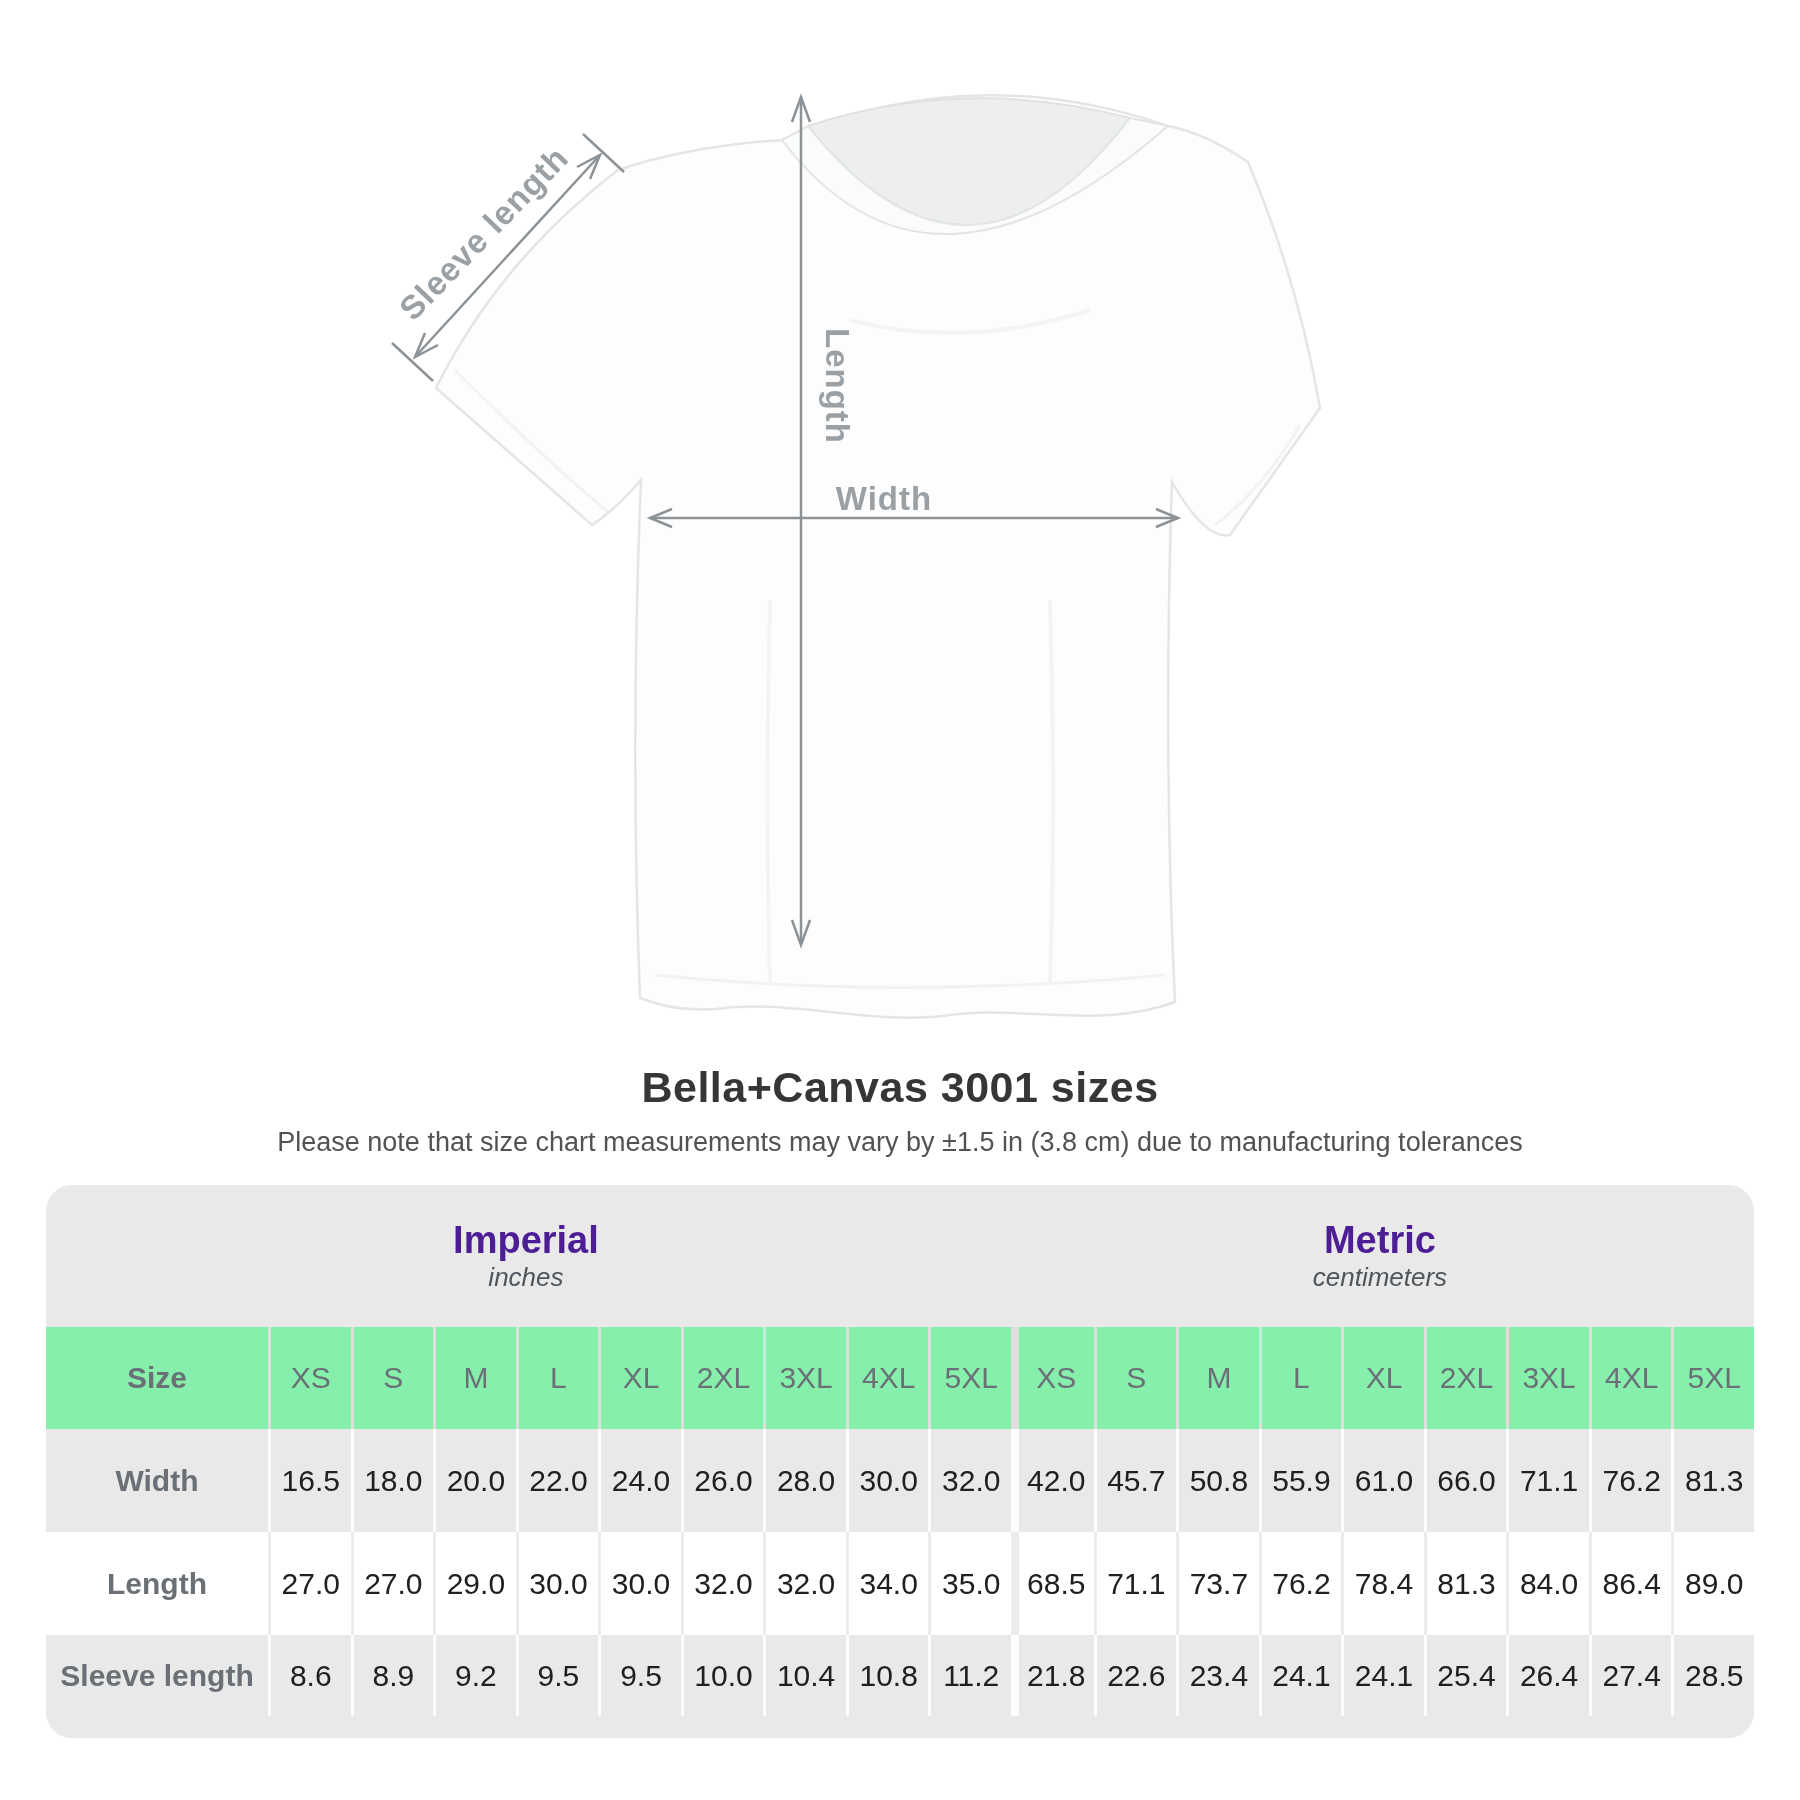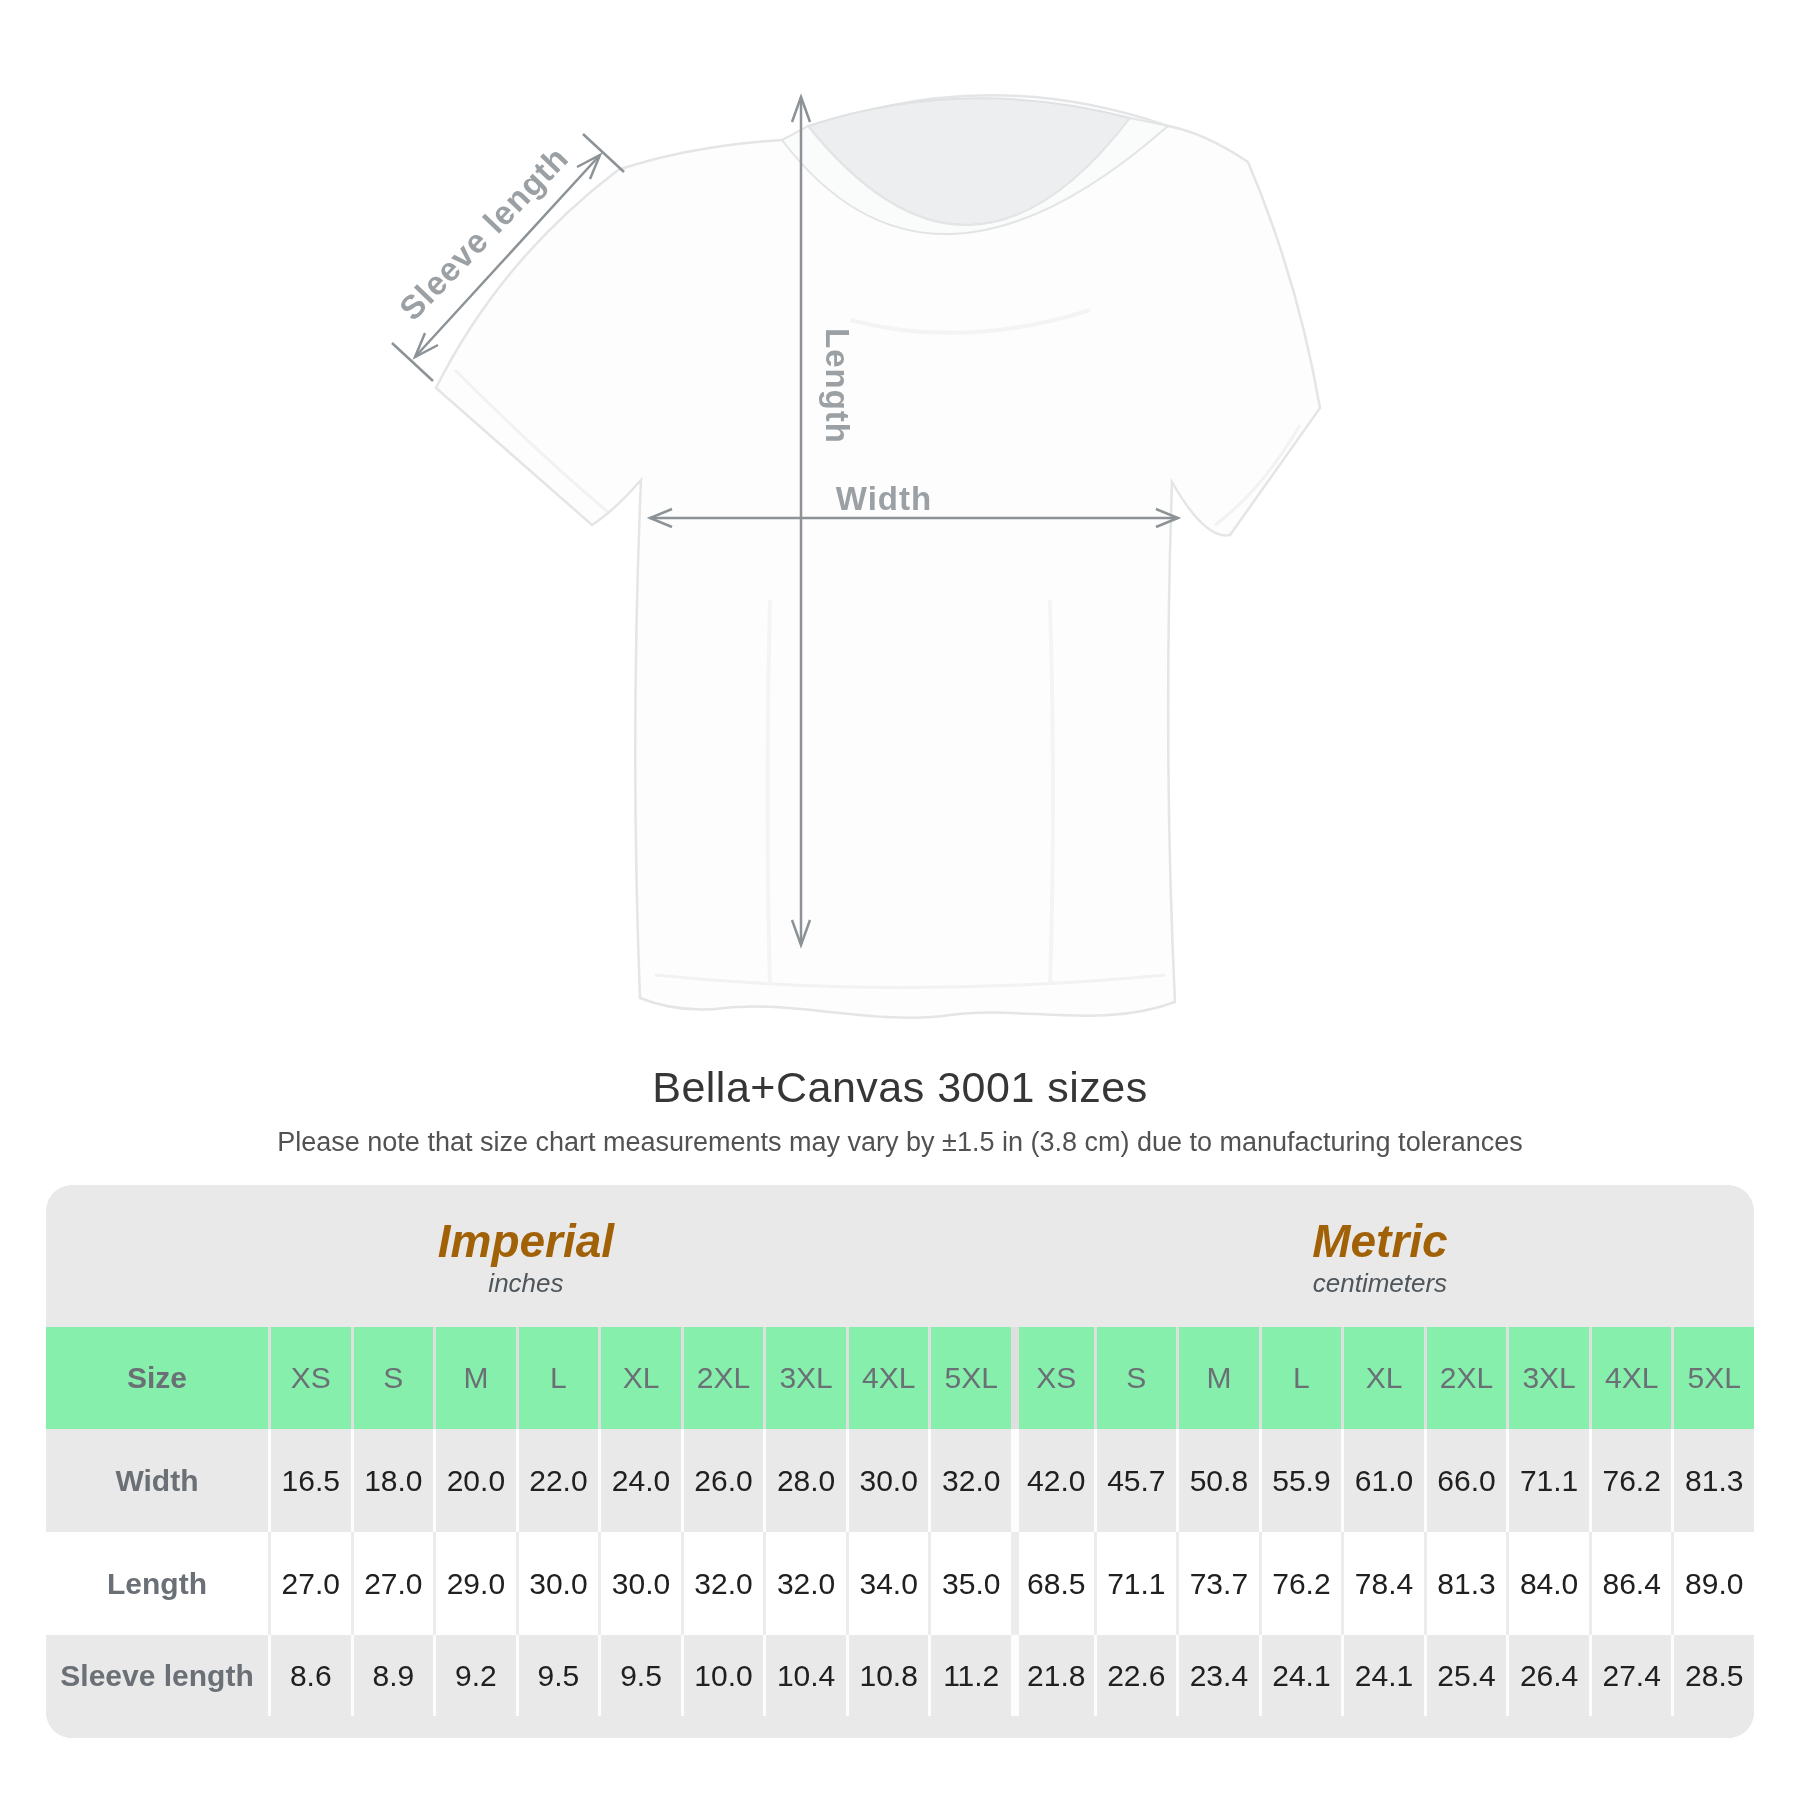--- a/index.html
+++ b/index.html
@@ -3,36 +3,36 @@
 <meta charset="utf-8">
 <style>
   html,body{margin:0;padding:0;}
   body{
     width:1800px;height:1800px;background:#ffffff;overflow:hidden;
     font-family:"Liberation Sans", sans-serif;
   }
   .diagram-wrap{display:block;width:1800px;height:1055px;}
   .page-title{
     margin:8px 0 0 0;text-align:center;
-    font-size:43px;font-weight:400;color:#363636;letter-spacing:.5px;
+    font-size:43px;font-weight:700;color:#363636;letter-spacing:.5px;
   }
   .page-note{
     margin:15px 0 0 0;text-align:center;
     font-size:27px;color:#525252;
   }
   .size-table{
     margin:27px 46px 0 46px;height:553px;
     background:#e9e9e9;border-radius:26px;overflow:hidden;
     display:flex;flex-direction:column;
   }
   .unit-band{display:flex;height:142px;flex:0 0 auto;}
   .unit-group{display:flex;flex-direction:column;align-items:center;justify-content:center;}
   .unit-group.left{width:56.2%;}
   .unit-group.right{width:43.8%;}
-  .unit-label{font-size:46px;font-weight:700;font-style:italic;color:#a16207;}
+  .unit-label{font-size:38px;font-weight:700;color:#4c1d95;}
   .unit-sub{font-size:26px;font-style:italic;color:#4f565b;margin-top:0;}
   .trow{
     display:grid;grid-template-columns:222px repeat(18,1fr);
     flex:0 0 auto;align-items:stretch;
   }
   .trow.header{height:102px;background:#86efac;--sep:#dfdfdf;}
   .trow.row-gray{height:103px;background:#e9e9e9;--sep:#fdfdfd;}
   .trow.row-white{height:103px;background:#ffffff;--sep:#ececec;}
   .trow.row-last{flex:1 1 auto;height:auto;padding-bottom:22px;}
   .cell{

